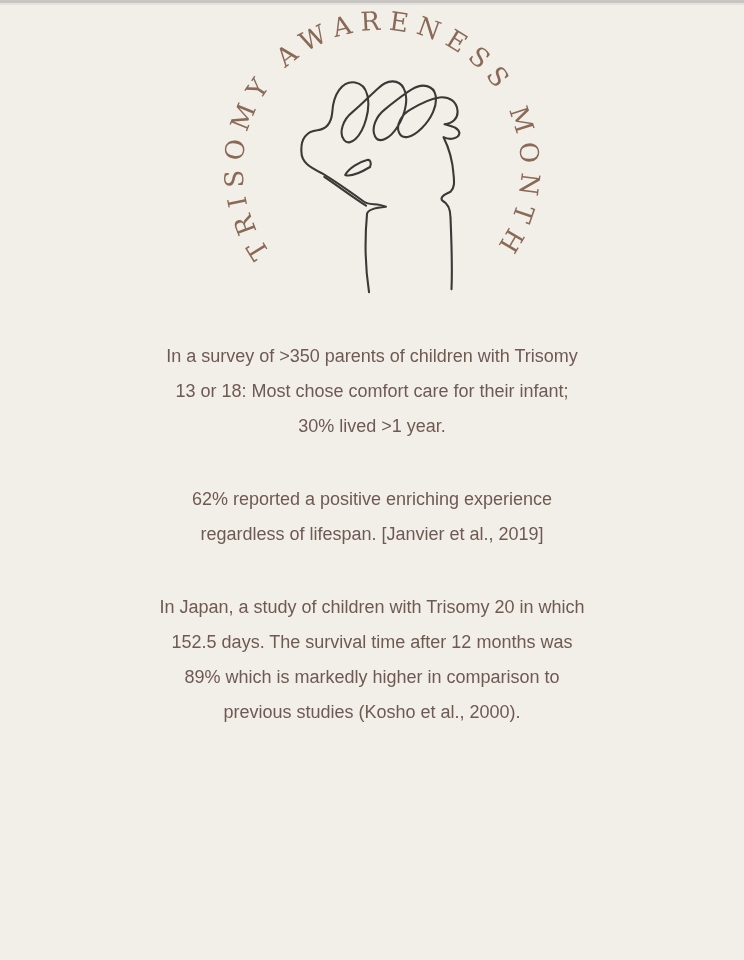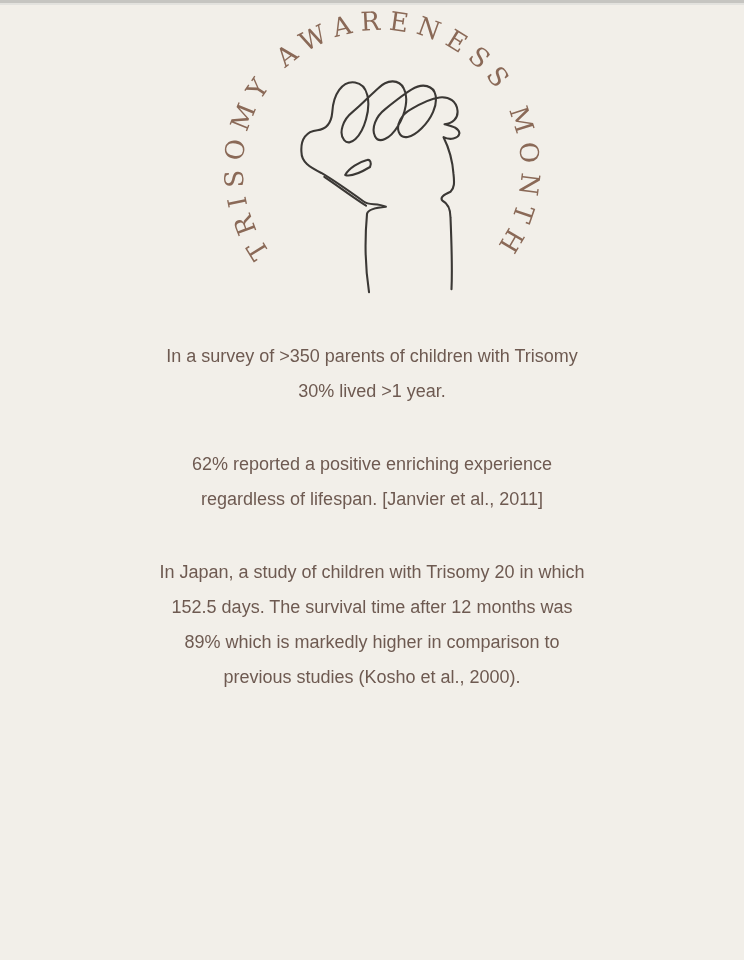--- a/index.html
+++ b/index.html
@@ -115,25 +115,26 @@
       <path class="fist-line" d="
         M 366 202
         C 352 193, 336 181, 324 173"></path>
     </g>
   </svg>
 </div>
 
 <div class="text-block">
   <p class="para">
     <span class="line">In a survey of &gt;350 parents of children with Trisomy</span>
+    <span class="line">13 or 18: Most chose comfort care for their infant;</span>
     <span class="line">30% lived &gt;1 year.</span>
   </p>
   <p class="para">
     <span class="line">62% reported a positive enriching experience</span>
-    <span class="line">regardless of lifespan. [Janvier et al., 2011]</span>
+    <span class="line">regardless of lifespan. [Janvier et al., 2019]</span>
   </p>
   <p class="para">
     <span class="line">In Japan, a study of children with Trisomy 20 in which</span>
     <span class="line">152.5 days. The survival time after 12 months was</span>
     <span class="line">89% which is markedly higher in comparison to</span>
     <span class="line">previous studies (Kosho et al., 2000).</span>
   </p>
 </div>
 
 </body></html>

